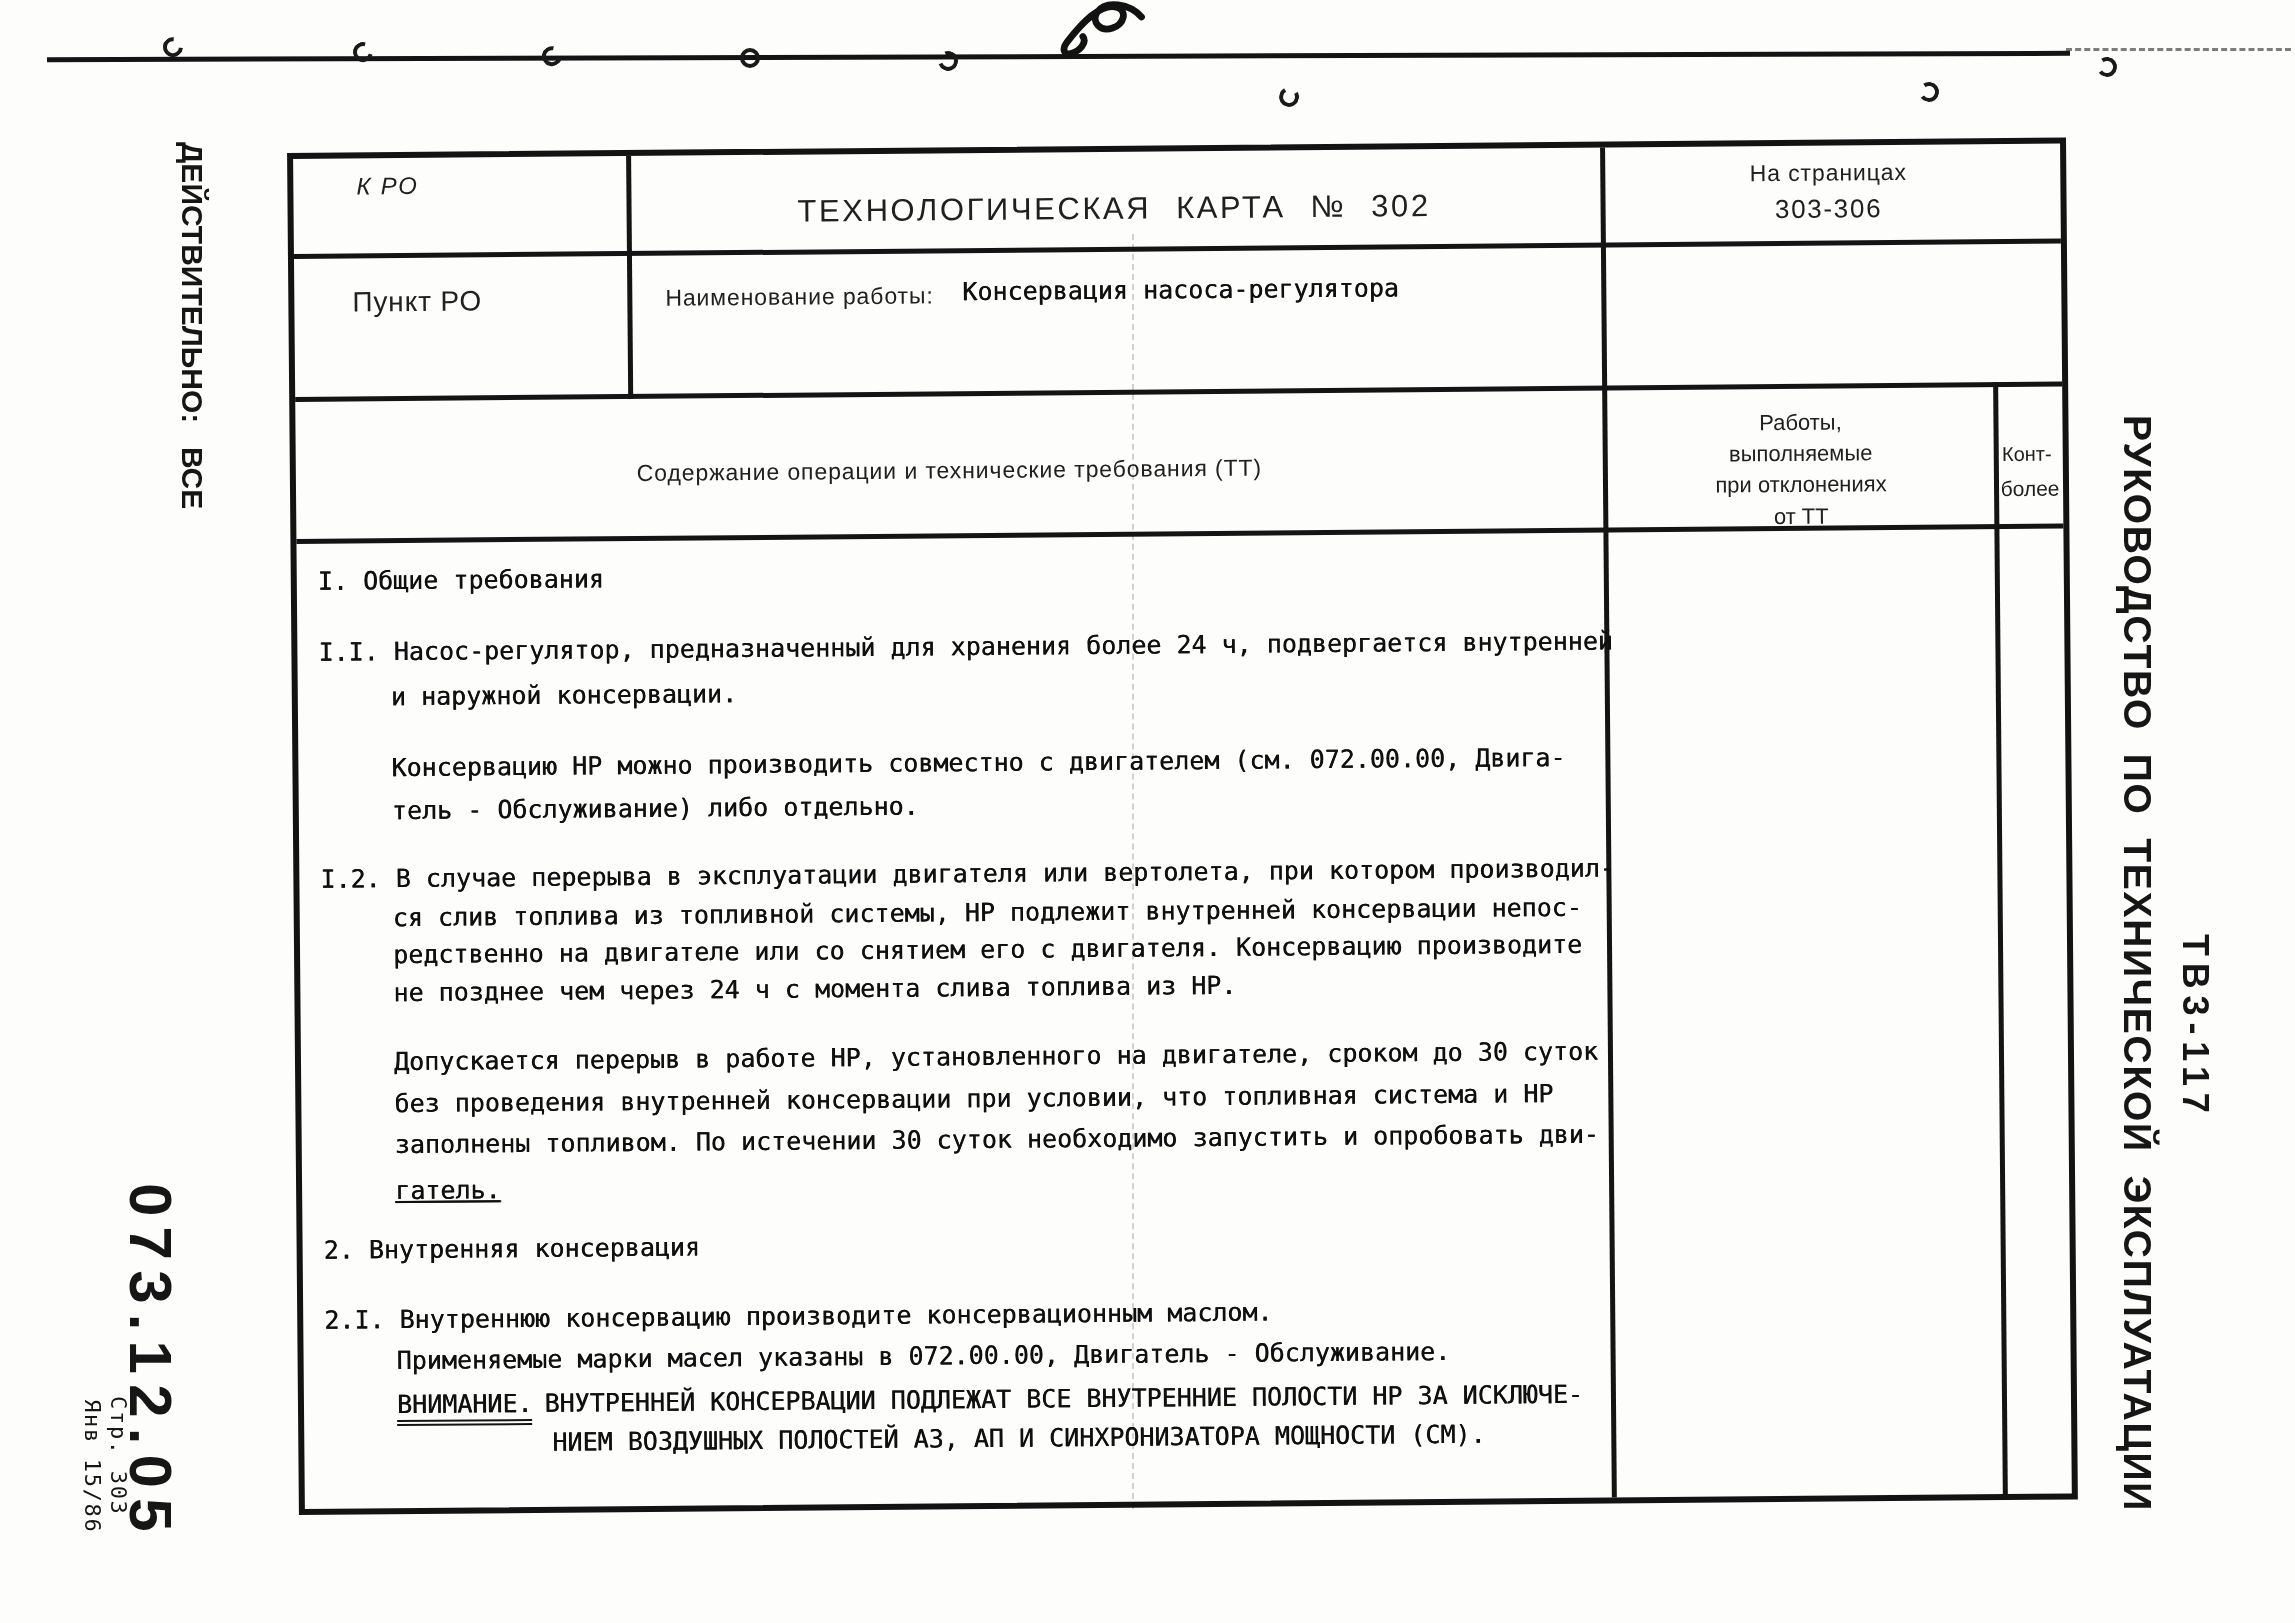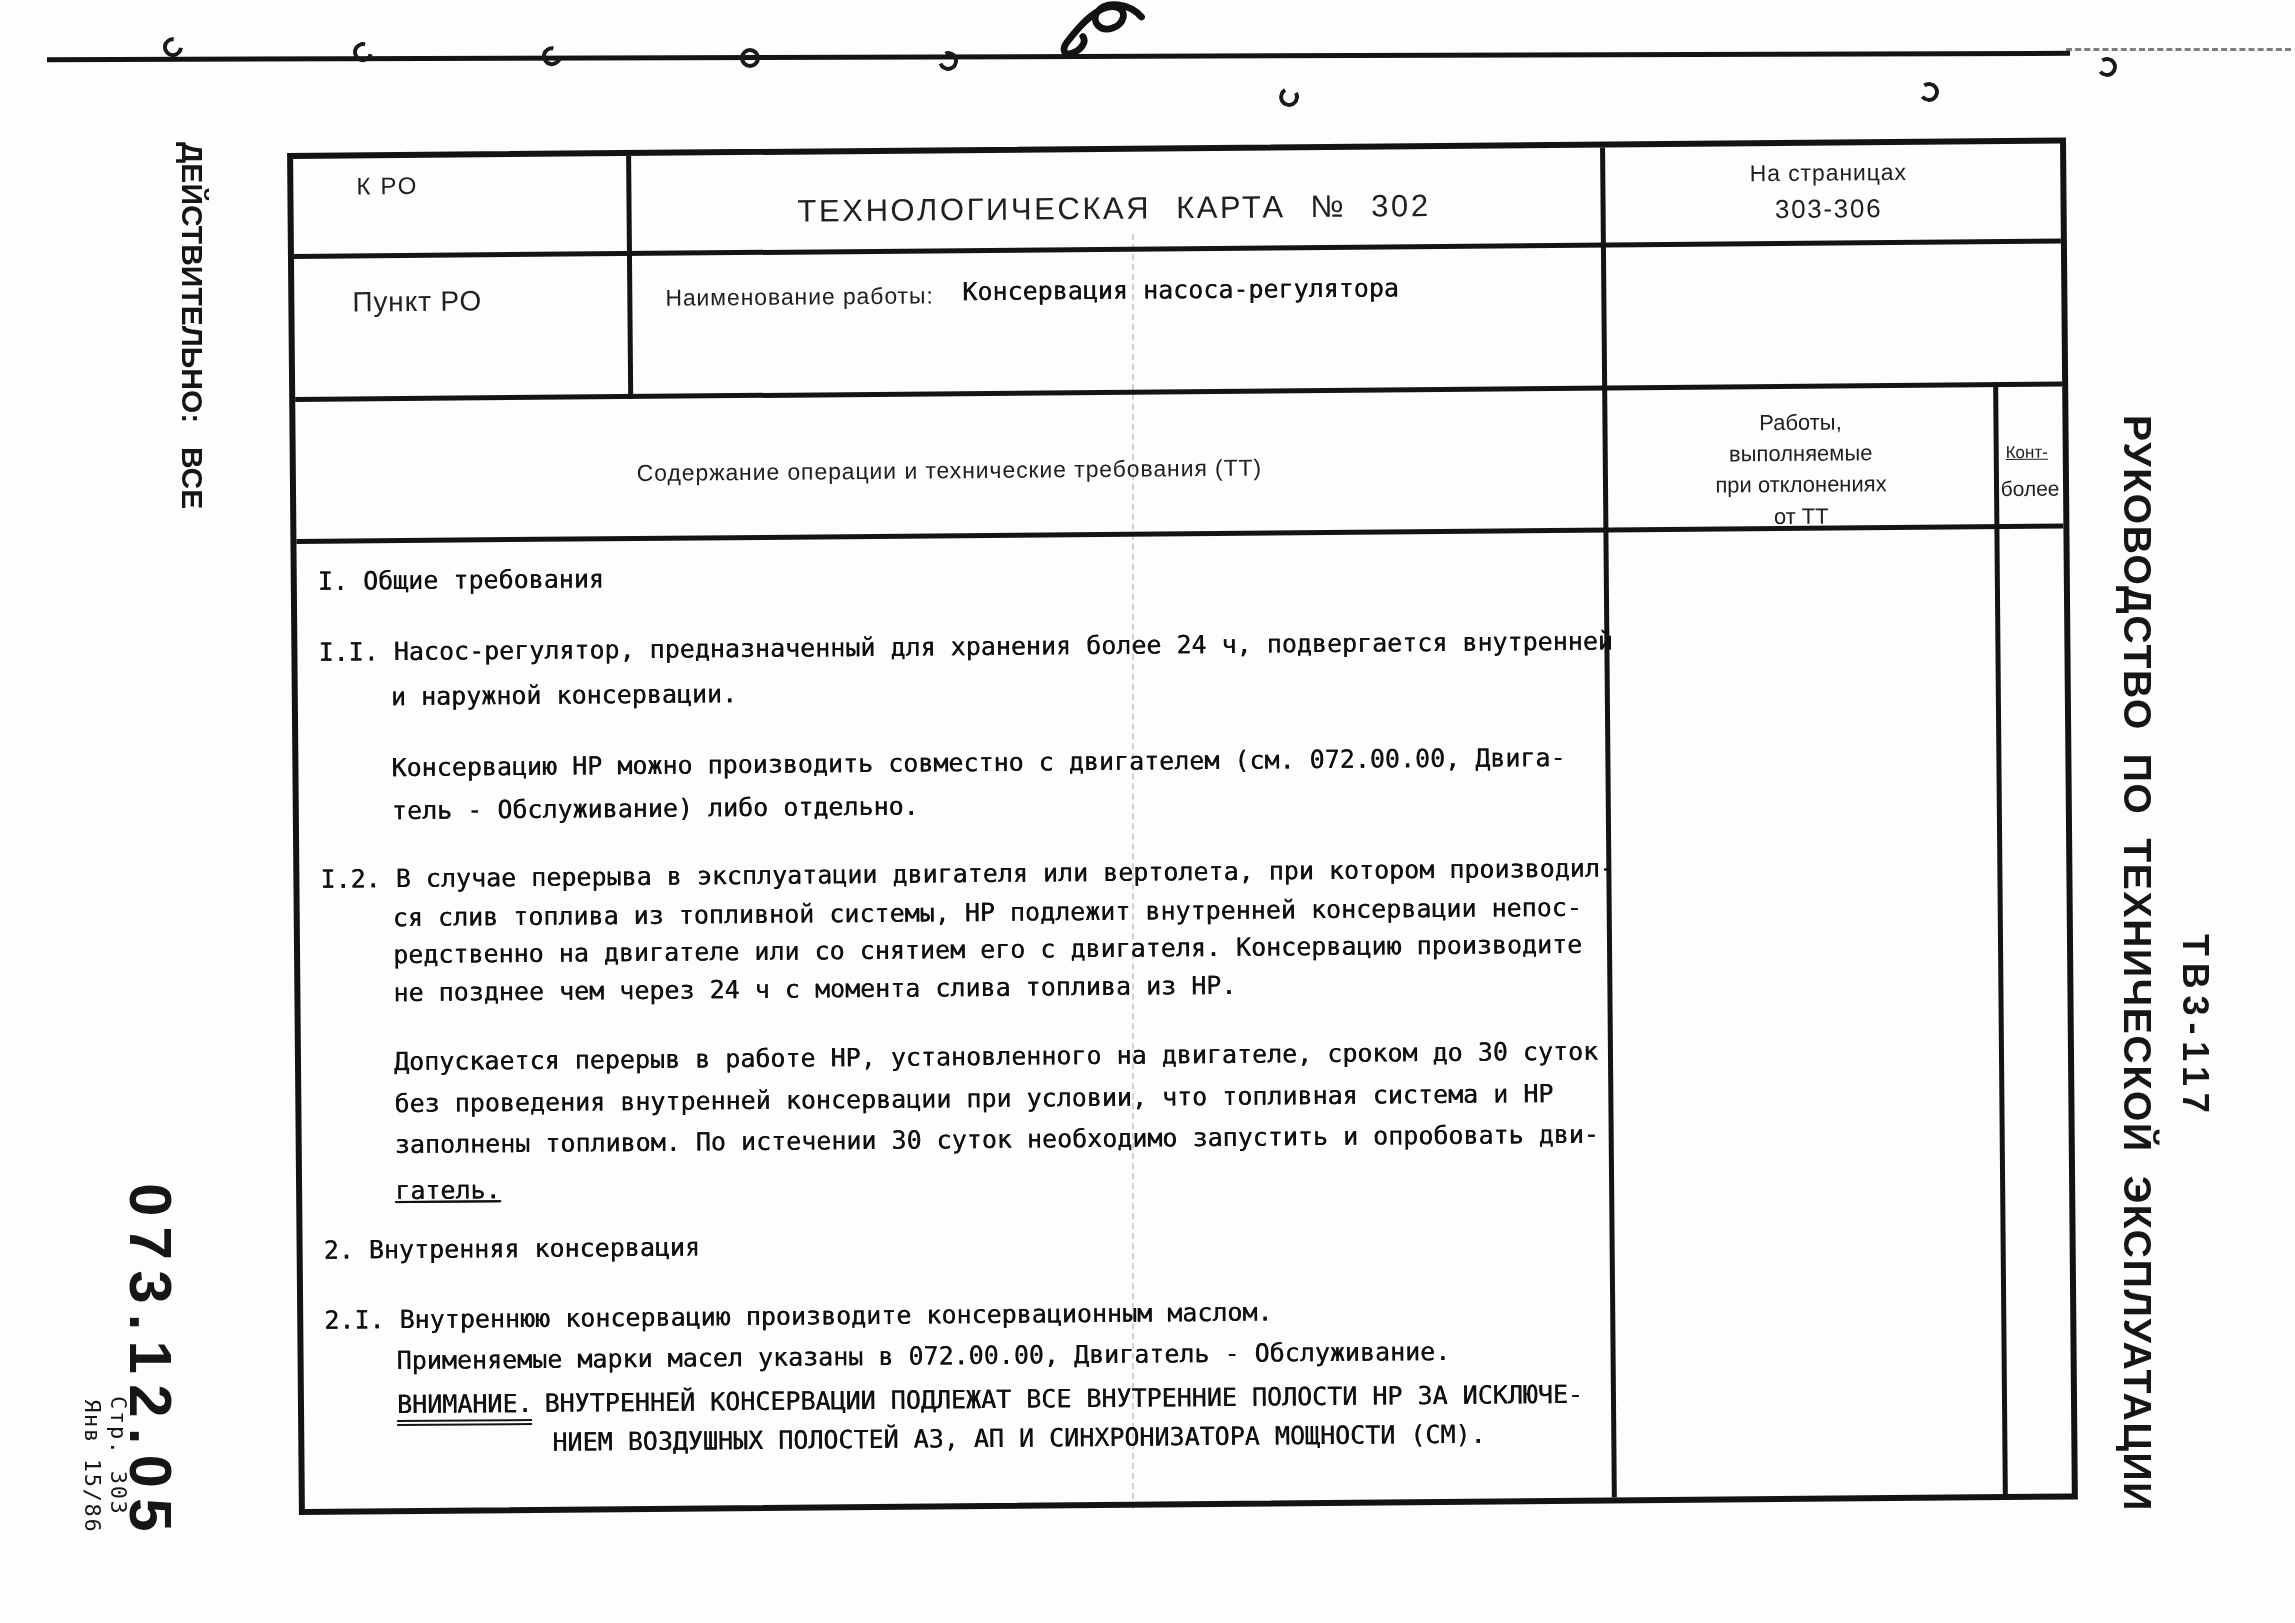--- a/index.html
+++ b/index.html
@@ -59,35 +59,35 @@
 
   <div class="card">
 
     <div class="hl" style="top:95px;"></div>
     <div class="hl" style="top:238px;"></div>
     <div class="hl" style="top:380px;"></div>
     <div class="vl" style="left:333px;top:0;height:243px;"></div>
     <div class="vl" style="left:1307px;top:0;bottom:0;"></div>
     <div class="vl" style="left:1698px;top:238px;bottom:0;"></div>
 
-    <div class="lbl" style="left:63px;top:13.6px;font-size:24px;letter-spacing:1.7px;">К РО</div>
+    <div class="lbl" style="left:63px;top:13.6px;font-size:24px;letter-spacing:1.7px;font-style:italic;">К РО</div>
     <div class="lbl ctr" style="left:336px;width:969px;top:39px;font-size:31px;letter-spacing:2.6px;word-spacing:13.6px;">ТЕХНОЛОГИЧЕСКАЯ КАРТА № 302</div>
     <div class="lbl ctr" style="left:1314px;width:442px;top:13.6px;font-size:23px;letter-spacing:0.9px;">На страницах</div>
     <div class="lbl ctr" style="left:1314px;width:442px;top:48px;font-size:26px;letter-spacing:1.7px;">303-306</div>
 
     <div class="lbl" style="left:58px;top:128px;font-size:28px;letter-spacing:0.9px;">Пункт РО</div>
     <div class="lbl" style="left:371px;top:129px;font-size:23px;letter-spacing:0.9px;">Наименование работы:</div>
     <div class="lbl mono" style="left:668px;top:124px;font-size:25px;text-shadow:0.4px 0 0 #101010;color:#101010;">Консервация насоса-регулятора</div>
 
     <div class="lbl ctr" style="left:0;width:1307px;top:304px;font-size:23px;letter-spacing:0.9px;">Содержание операции и технические требования (ТТ)</div>
     <div class="lbl ctr" style="left:1312px;width:386px;top:264px;font-size:22px;">Работы,</div>
     <div class="lbl ctr" style="left:1312px;width:386px;top:295px;font-size:22px;">выполняемые</div>
     <div class="lbl ctr" style="left:1312px;width:386px;top:326px;font-size:22px;">при отклонениях</div>
     <div class="lbl ctr" style="left:1312px;width:386px;top:358px;font-size:22px;">от ТТ</div>
-    <div class="lbl ctr" style="left:1703px;width:56px;top:299px;font-size:17px;text-decoration:underline;">Конт-</div>
+    <div class="lbl ctr" style="left:1703px;width:56px;top:299px;font-size:20px;">Конт-</div>
     <div class="lbl ctr" style="left:1703px;width:62px;top:333px;font-size:21px;">более</div>
 
     <div class="tl" style="left:21px;top:409px;">I. Общие требования</div>
     <div class="tl" style="left:21px;top:480px;">I.I. Насос-регулятор, предназначенный для хранения более 24 ч, подвергается внутренней</div>
     <div class="tl" style="left:93px;top:525px;">и наружной консервации.</div>
     <div class="tl" style="left:93px;top:596px;">Консервацию НР можно производить совместно с двигателем (см. 072.00.00, Двига-</div>
     <div class="tl" style="left:93px;top:639px;">тель - Обслуживание) либо отдельно.</div>
     <div class="tl" style="left:21px;top:707px;">I.2. В случае перерыва в эксплуатации двигателя или вертолета, при котором производил-</div>
     <div class="tl" style="left:93px;top:746px;">ся слив топлива из топливной системы, НР подлежит внутренней консервации непос-</div>
     <div class="tl" style="left:93px;top:783px;">редственно на двигателе или со снятием его с двигателя. Консервацию производите</div>

